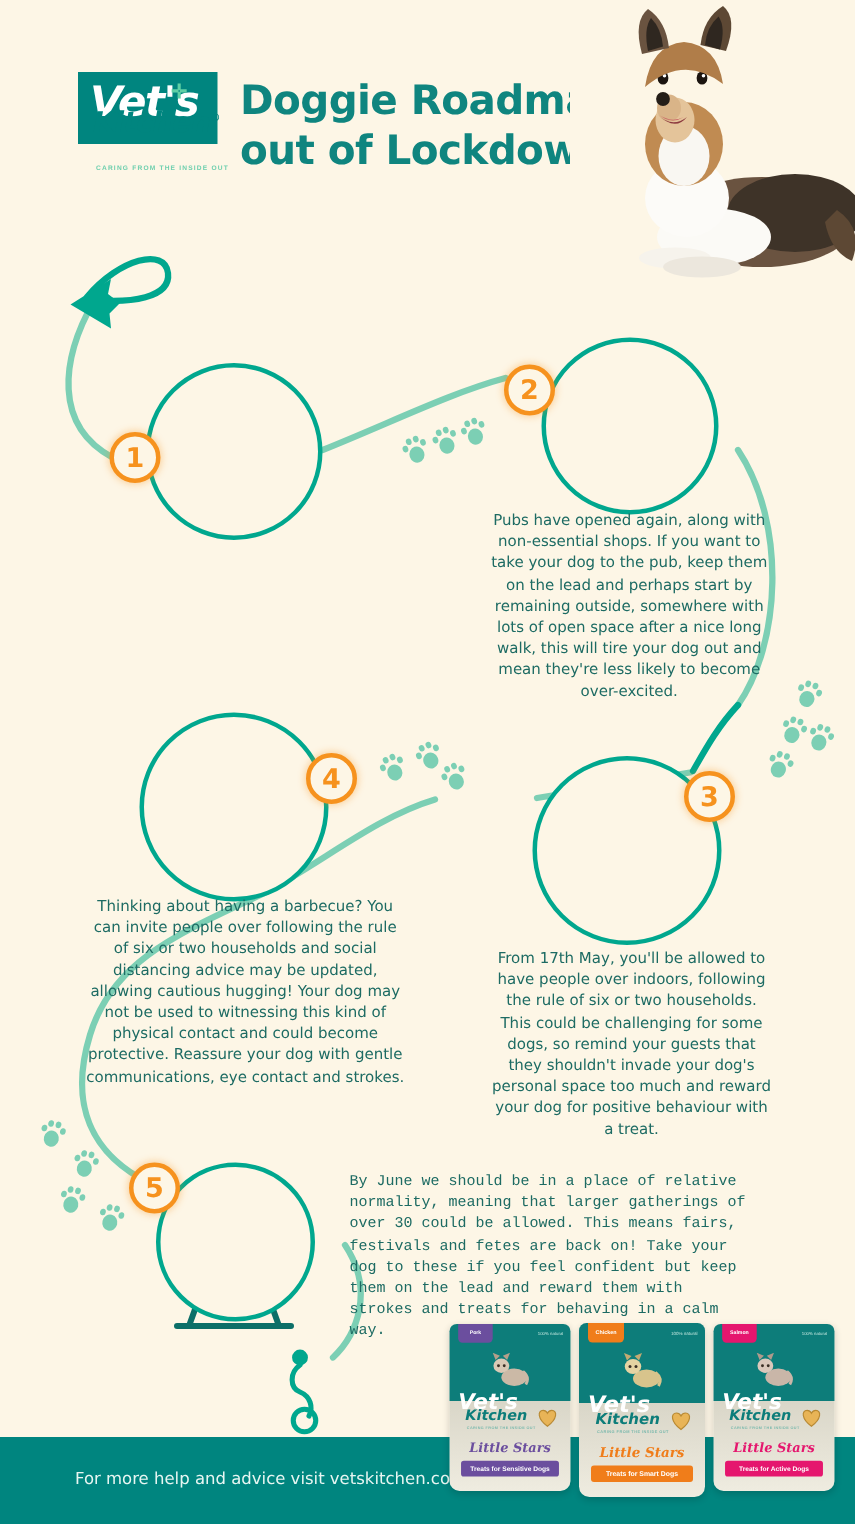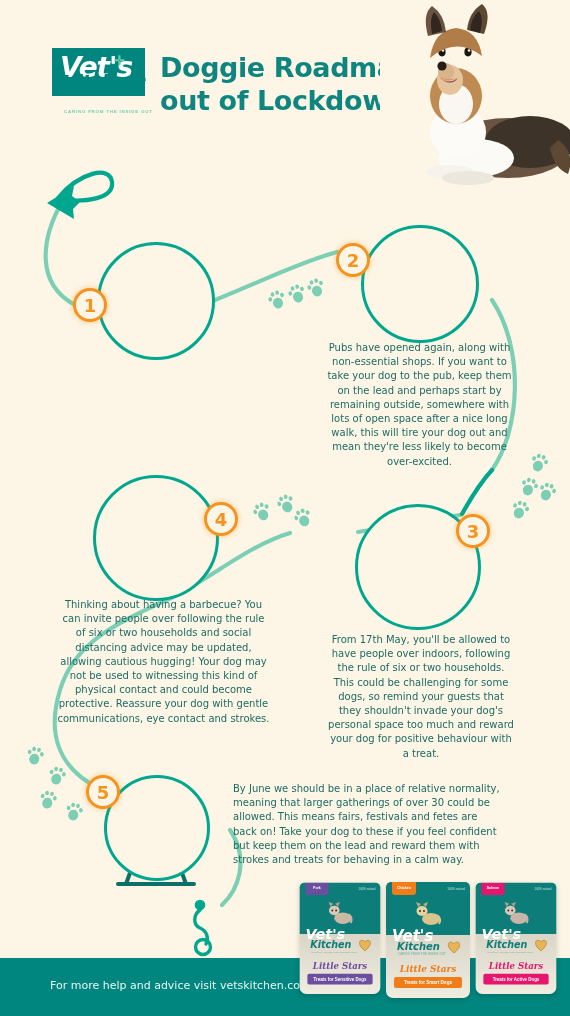--- a/index.html
+++ b/index.html
@@ -375,21 +375,21 @@
   <div class="node" style="left:93px; top:475px; width:126px; height:126px;"></div>
   <div class="badge" style="left:204px; top:502px;">
       <span>4</span>
     </div>
   <div class="copy" style="left:57px; top:598px; width:213px;">Thinking about having a barbecue? You can invite people over following the rule of six or two households and social distancing advice may be updated, allowing cautious hugging! Your dog may not be used to witnessing this kind of physical contact and could become protective. Reassure your dog with gentle communications, eye contact and strokes.</div>
 
   <div class="node" style="left:104px; top:775px; width:106px; height:106px;"></div>
   <div class="badge" style="left:86px; top:775px;">
       <span>5</span>
     </div>
-  <div class="copy left-align" style="left:233px; top:782px; width:270px;">By June we should be in a place of relative normality, meaning that larger gatherings of over 30 could be allowed. This means fairs, festivals and fetes are back on! Take your dog to these if you feel confident but keep them on the lead and reward them with strokes and treats for behaving in a calm way.</div>
+  <div class="copy left-align" style="left:233px; top:782px; width:270px;font-family:Liberation Mono, monospace;">By June we should be in a place of relative normality, meaning that larger gatherings of over 30 could be allowed. This means fairs, festivals and fetes are back on! Take your dog to these if you feel confident but keep them on the lead and reward them with strokes and treats for behaving in a calm way.</div>
 
   <div class="footer-bar"></div>
   <div class="footer-text">For more help and advice visit vetskitchen.co.uk</div>
 
   <div class="packs">
 
     <div class="pack p1">
       <div class="pack-top-tab" style="background:#6b4e9e;">Pork</div>
       <div class="pack-smallprint">100% natural</div>
       <svg class="pack-dog" viewBox="0 0 30 26">

